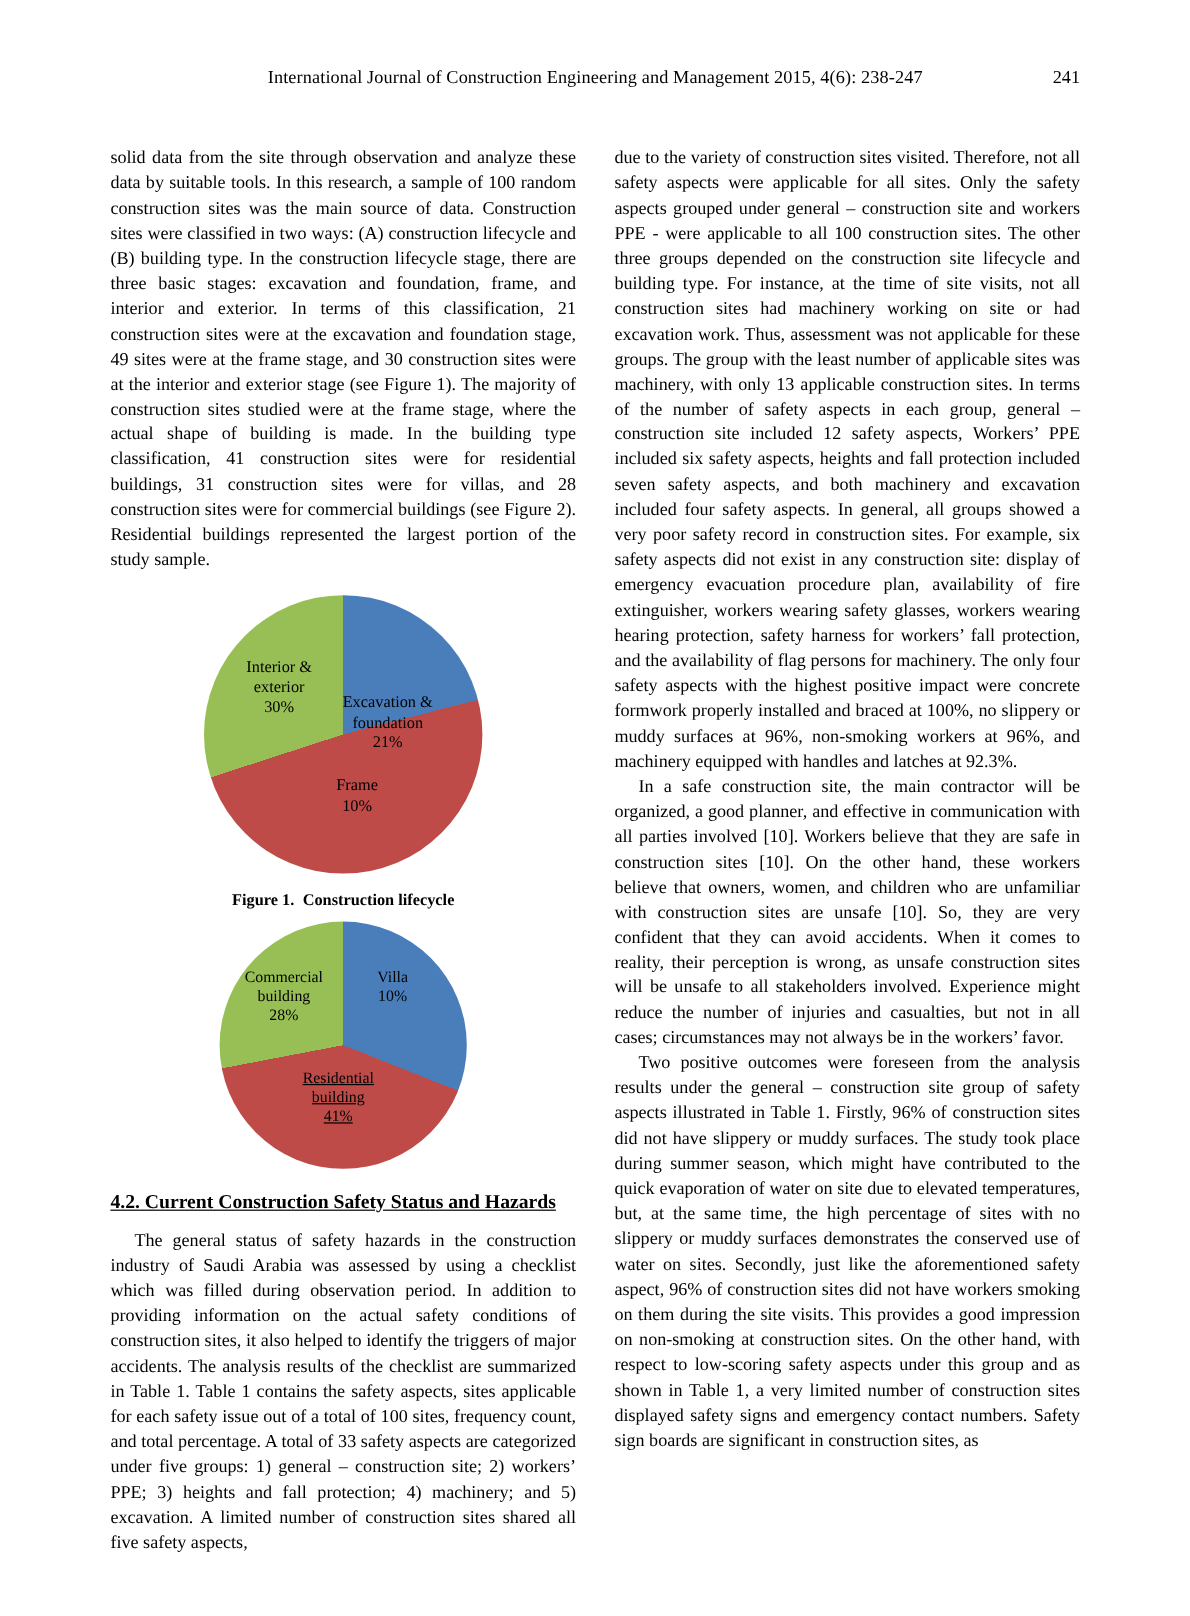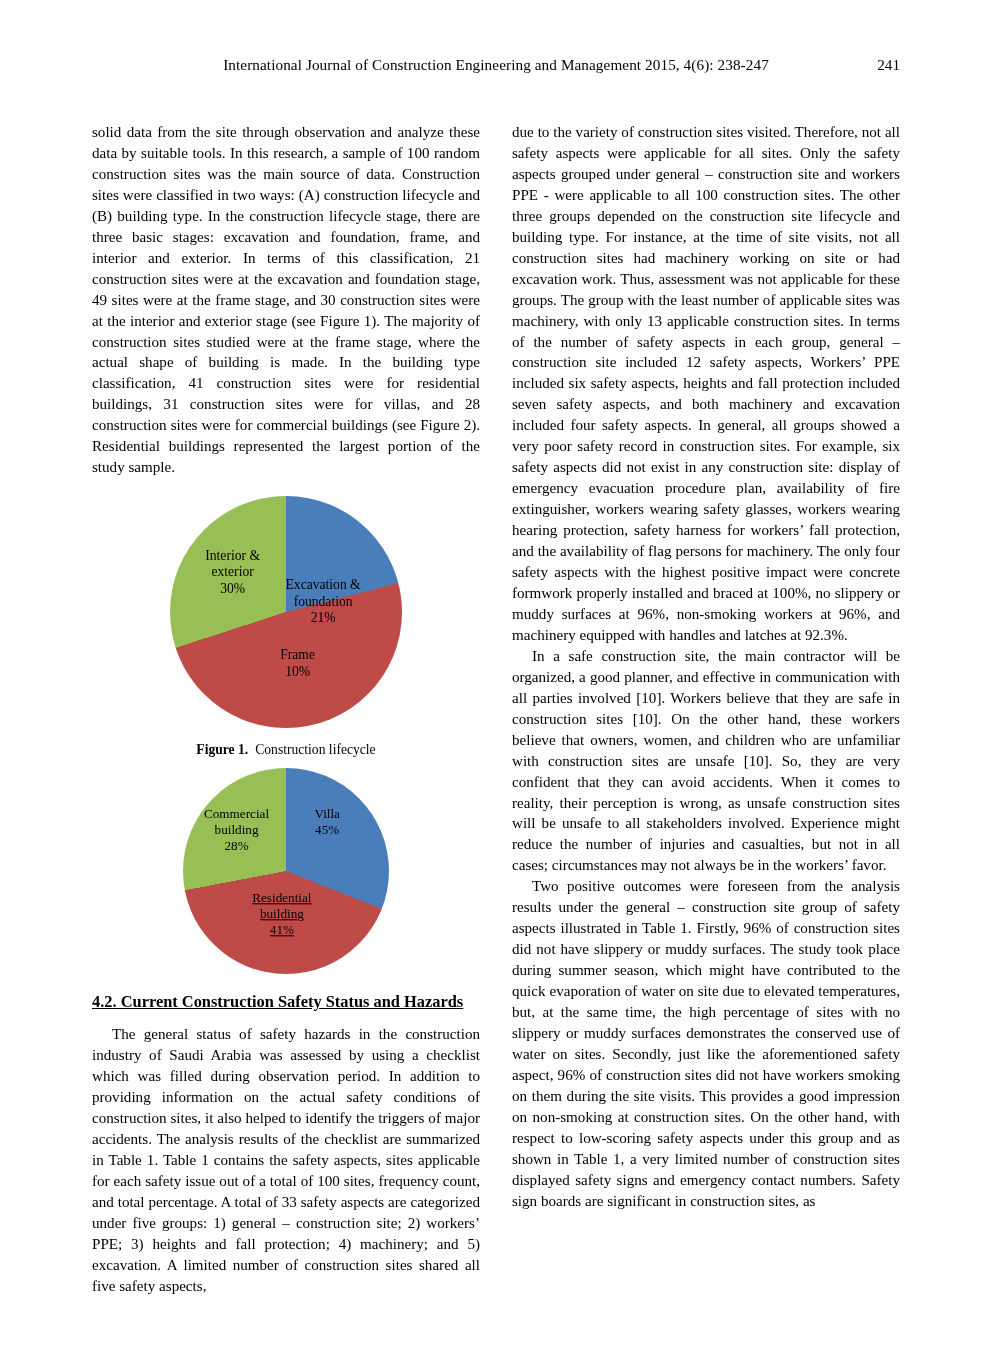--- a/index.html
+++ b/index.html
@@ -129,20 +129,21 @@
   .fig-caption {
     text-align: center;
     font-size: 13.6px;
     padding-top: 14px;
   }
   .fig-caption .cap-label {
     font-weight: bold;
   }
   .fig-caption .cap-text {
     padding-left: 7px;
+    font-weight: bold;
   }
 
   
   .fig2 .pie {
     filter: blur(0.25px);
   }
 </style>
 </head>
 <body>
 
@@ -174,21 +175,21 @@
         </div>
         <figcaption class="fig-caption">
           <span class="cap-label">Figure 1.</span><span class="cap-text">Construction lifecycle</span>
         </figcaption>
       </figure>
 
       <figure class="figure fig2">
         <div class="pie-wrap">
           <div class="pie" id="pie2" style="width: 206px; height: 206px; background: conic-gradient(rgb(74, 126, 187) 0deg, rgb(74, 126, 187) 111.6deg, rgb(190, 75, 72) 111.6deg, rgb(190, 75, 72) 259.2deg, rgb(152, 191, 85) 259.2deg, rgb(152, 191, 85) 360deg);">
             <div class="pie-label blurry" style="left:70%;top:26%;">Villa
-45%</div>
+10%</div>
             <div class="pie-label blurry" style="left:48%;top:71%;text-decoration:underline;">Residential
 building
 41%</div>
             <div class="pie-label blurry" style="left:26%;top:30%;">Commercial
 building
 28%</div>
           </div>
         </div>
       </figure>
 

